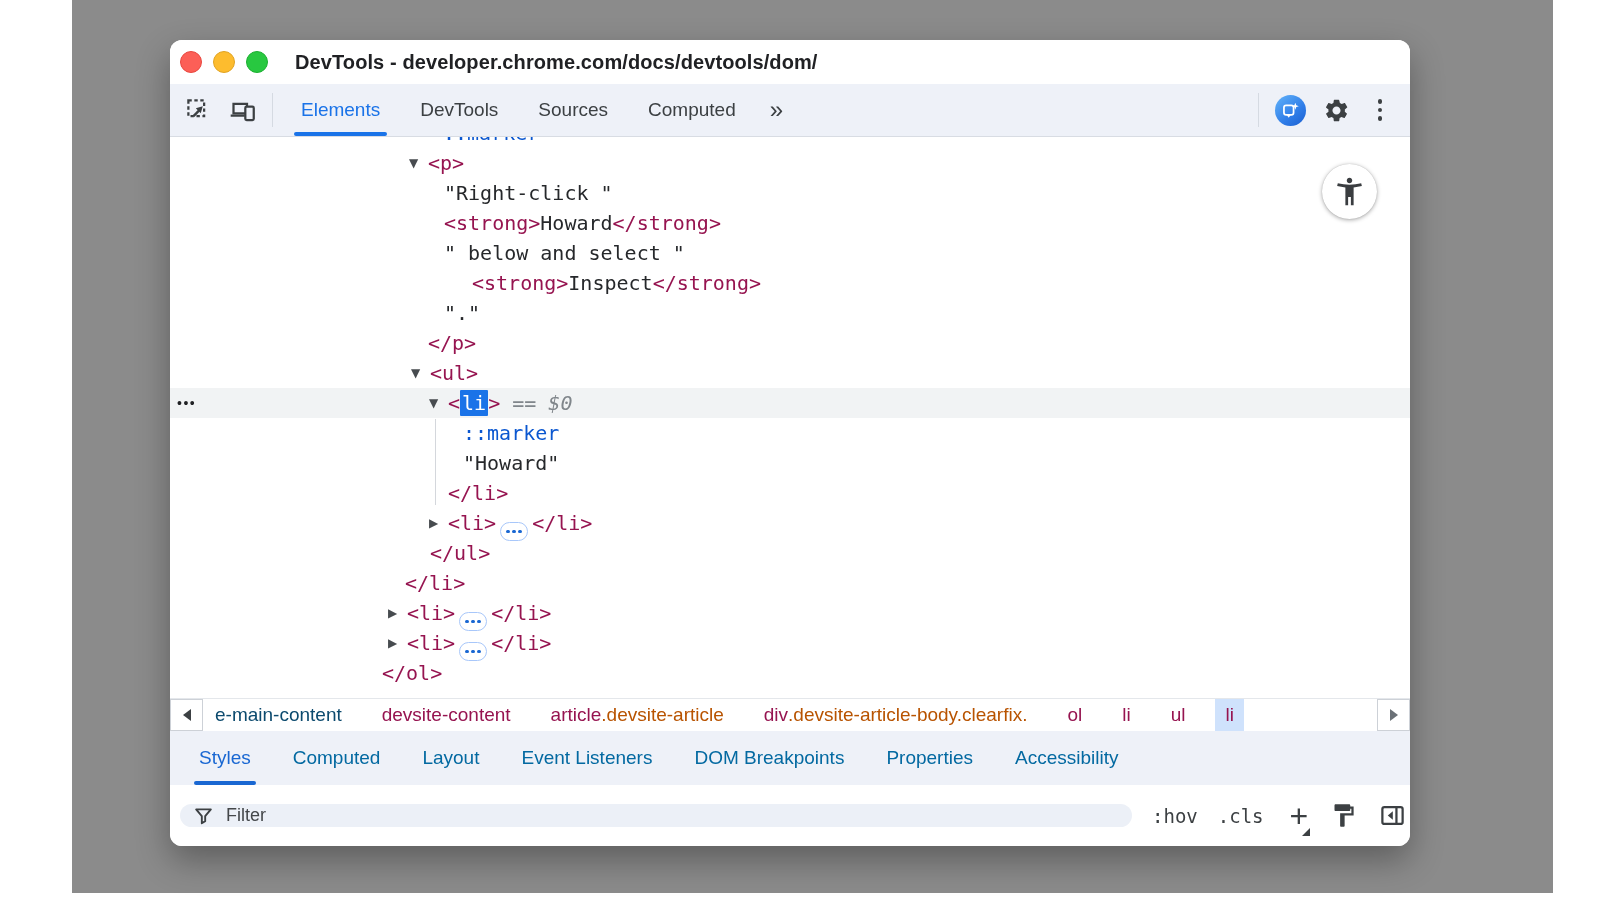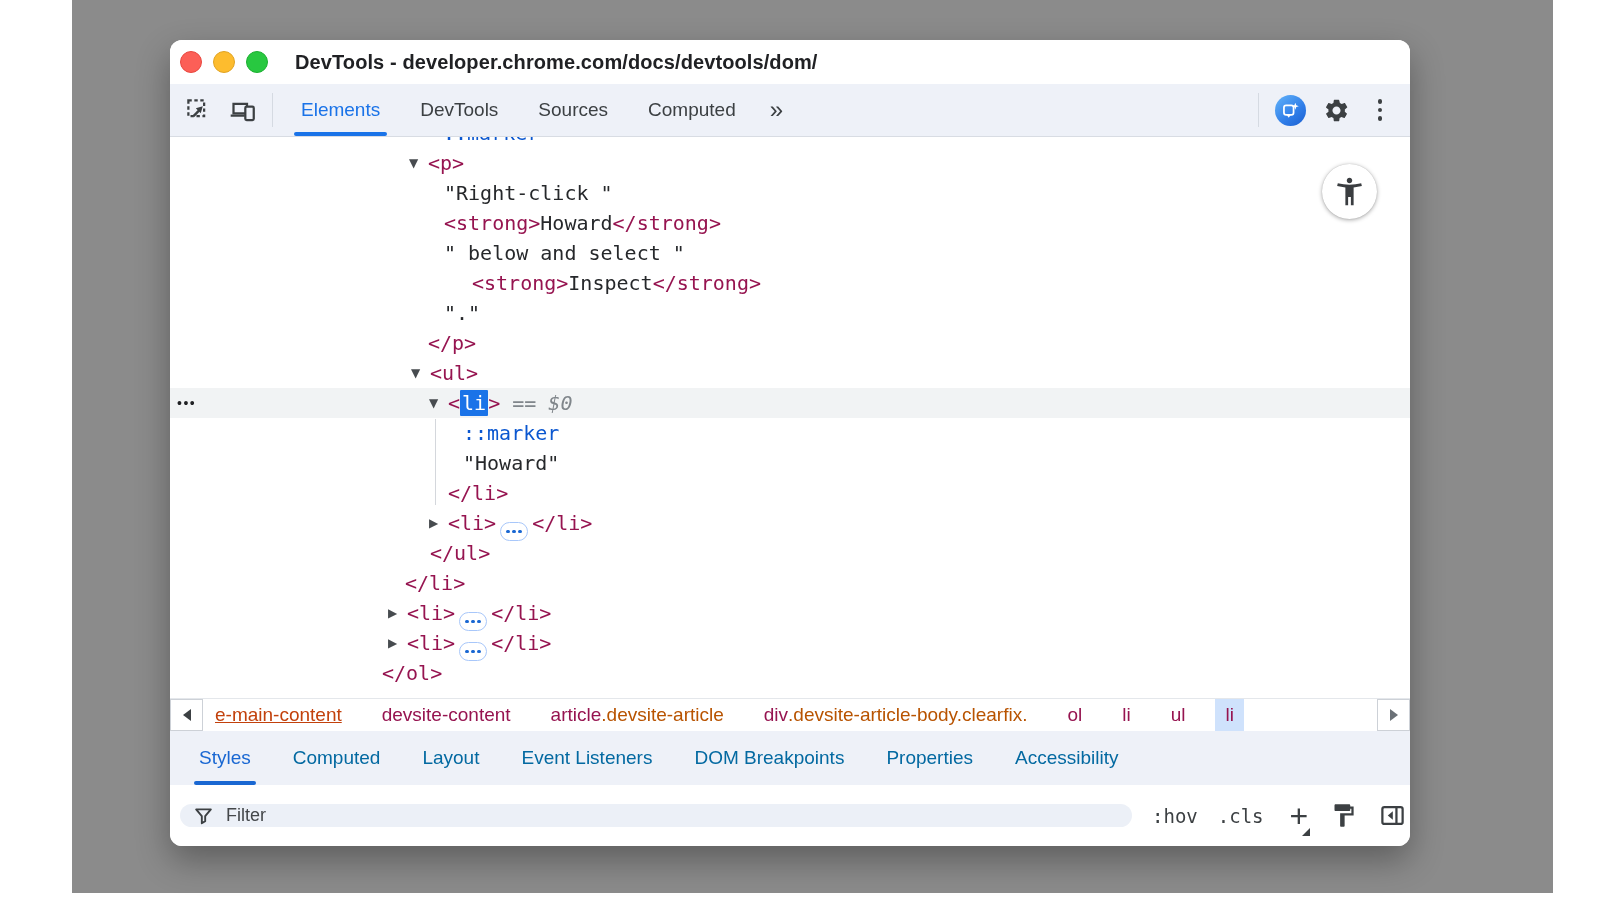--- a/index.html
+++ b/index.html
@@ -68,21 +68,21 @@
                   display:flex;align-items:stretch;font-size:19px;}
   .crumb-nav{width:33px;flex:none;border:1px solid #cdd1d7;background:#fff;
              display:flex;align-items:center;justify-content:center;}
   .tri-left{width:0;height:0;border-top:6px solid transparent;border-bottom:6px solid transparent;
             border-right:8px solid #3c4043;}
   .tri-right{width:0;height:0;border-top:6px solid transparent;border-bottom:6px solid transparent;
              border-left:8px solid #6a7076;}
   .crumbs{display:flex;align-items:stretch;overflow:hidden;flex:1;padding-left:2px;}
   .crumb{display:flex;align-items:center;padding:0 10px;margin-right:20px;white-space:nowrap;}
   .crumb.selected{background:#cfe2fc;margin-right:0;}
-  .part-plain{color:#c2410c;text-decoration:underline;}
+  .part-plain{color:#0c4a6e;}
   .part-tag{color:#961450;}
   .part-cls{color:#b85300;}
 
   
   .panel-tabs{height:54px;flex:none;background:#eef1f8;display:flex;align-items:stretch;
               padding-left:8px;font-size:19px;}
   .ptab{position:relative;display:flex;align-items:center;padding:0 21px;color:#0369a1;}
   .ptab.active{color:#1967d2;}
   .ptab.active::after{content:"";position:absolute;left:16px;right:16px;bottom:0;height:4px;
                       border-radius:4px;background:#1967d2;}

